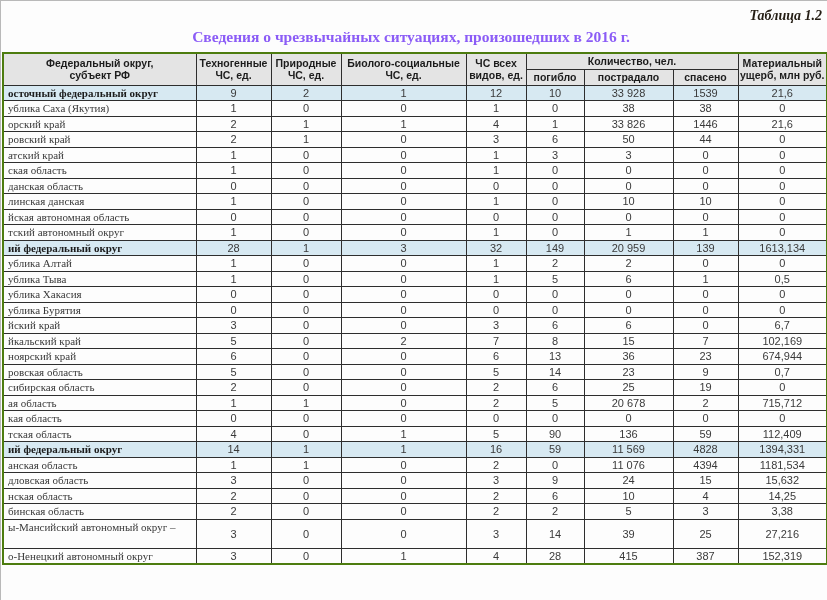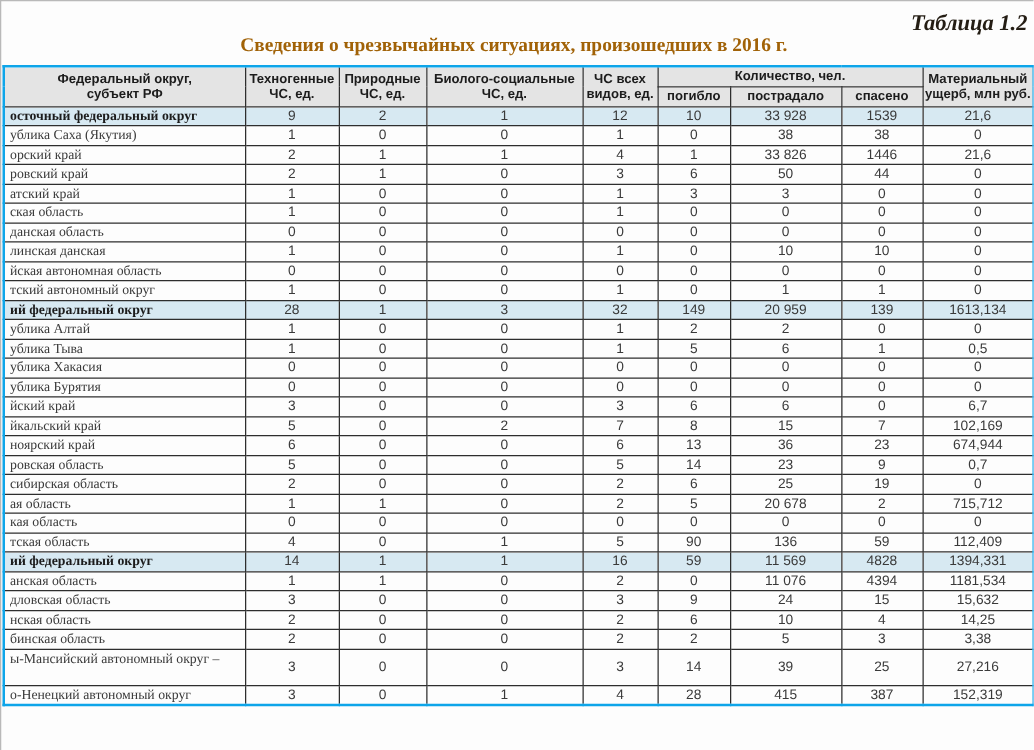--- a/index.html
+++ b/index.html
@@ -5,31 +5,31 @@
   html,body { margin:0; padding:0; background:#fff; }
   .page {
     position:relative; width:827px; height:600px;
     background:#fdfdfd; overflow:hidden; box-sizing:border-box;
     border-top:1px solid #b9b9b9; border-left:1px solid #b9b9b9;
     font-family:"Liberation Sans", sans-serif;
   }
   .table-label {
     position:absolute; top:7px; right:5px;
     font-family:"Liberation Serif", serif; font-style:italic; font-weight:600;
-    font-size:18px; color:#241d14;text-align:right;
+    font-size:14px; color:#241d14;text-align:right;
   }
   .doc-title {
     position:absolute; top:27px; left:0; width:820px; text-align:center;
     font-family:"Liberation Serif", serif; font-weight:bold;
-    font-size:15.5px; color:#a16207;
+    font-size:15.5px; color:#8b5cf6;
   }
   table.ct {
     position:absolute; top:51px; left:1px; width:824px;
     border-collapse:collapse; table-layout:fixed;
-    border:2px solid #0ea5e9;
+    border:2px solid #4d7c0f;
   }
   table.ct th, table.ct td {
     border:1px solid var(--border-color,#2e2e2e);
     box-sizing:border-box; overflow:hidden;
   }
   table.ct th {
     background:var(--header-bg,#e4e4e4);
     font-weight:bold; font-size:10.5px; line-height:1.2; color:#1c1c1c;
     padding:1px 1px; text-align:center; white-space:nowrap;
   }

